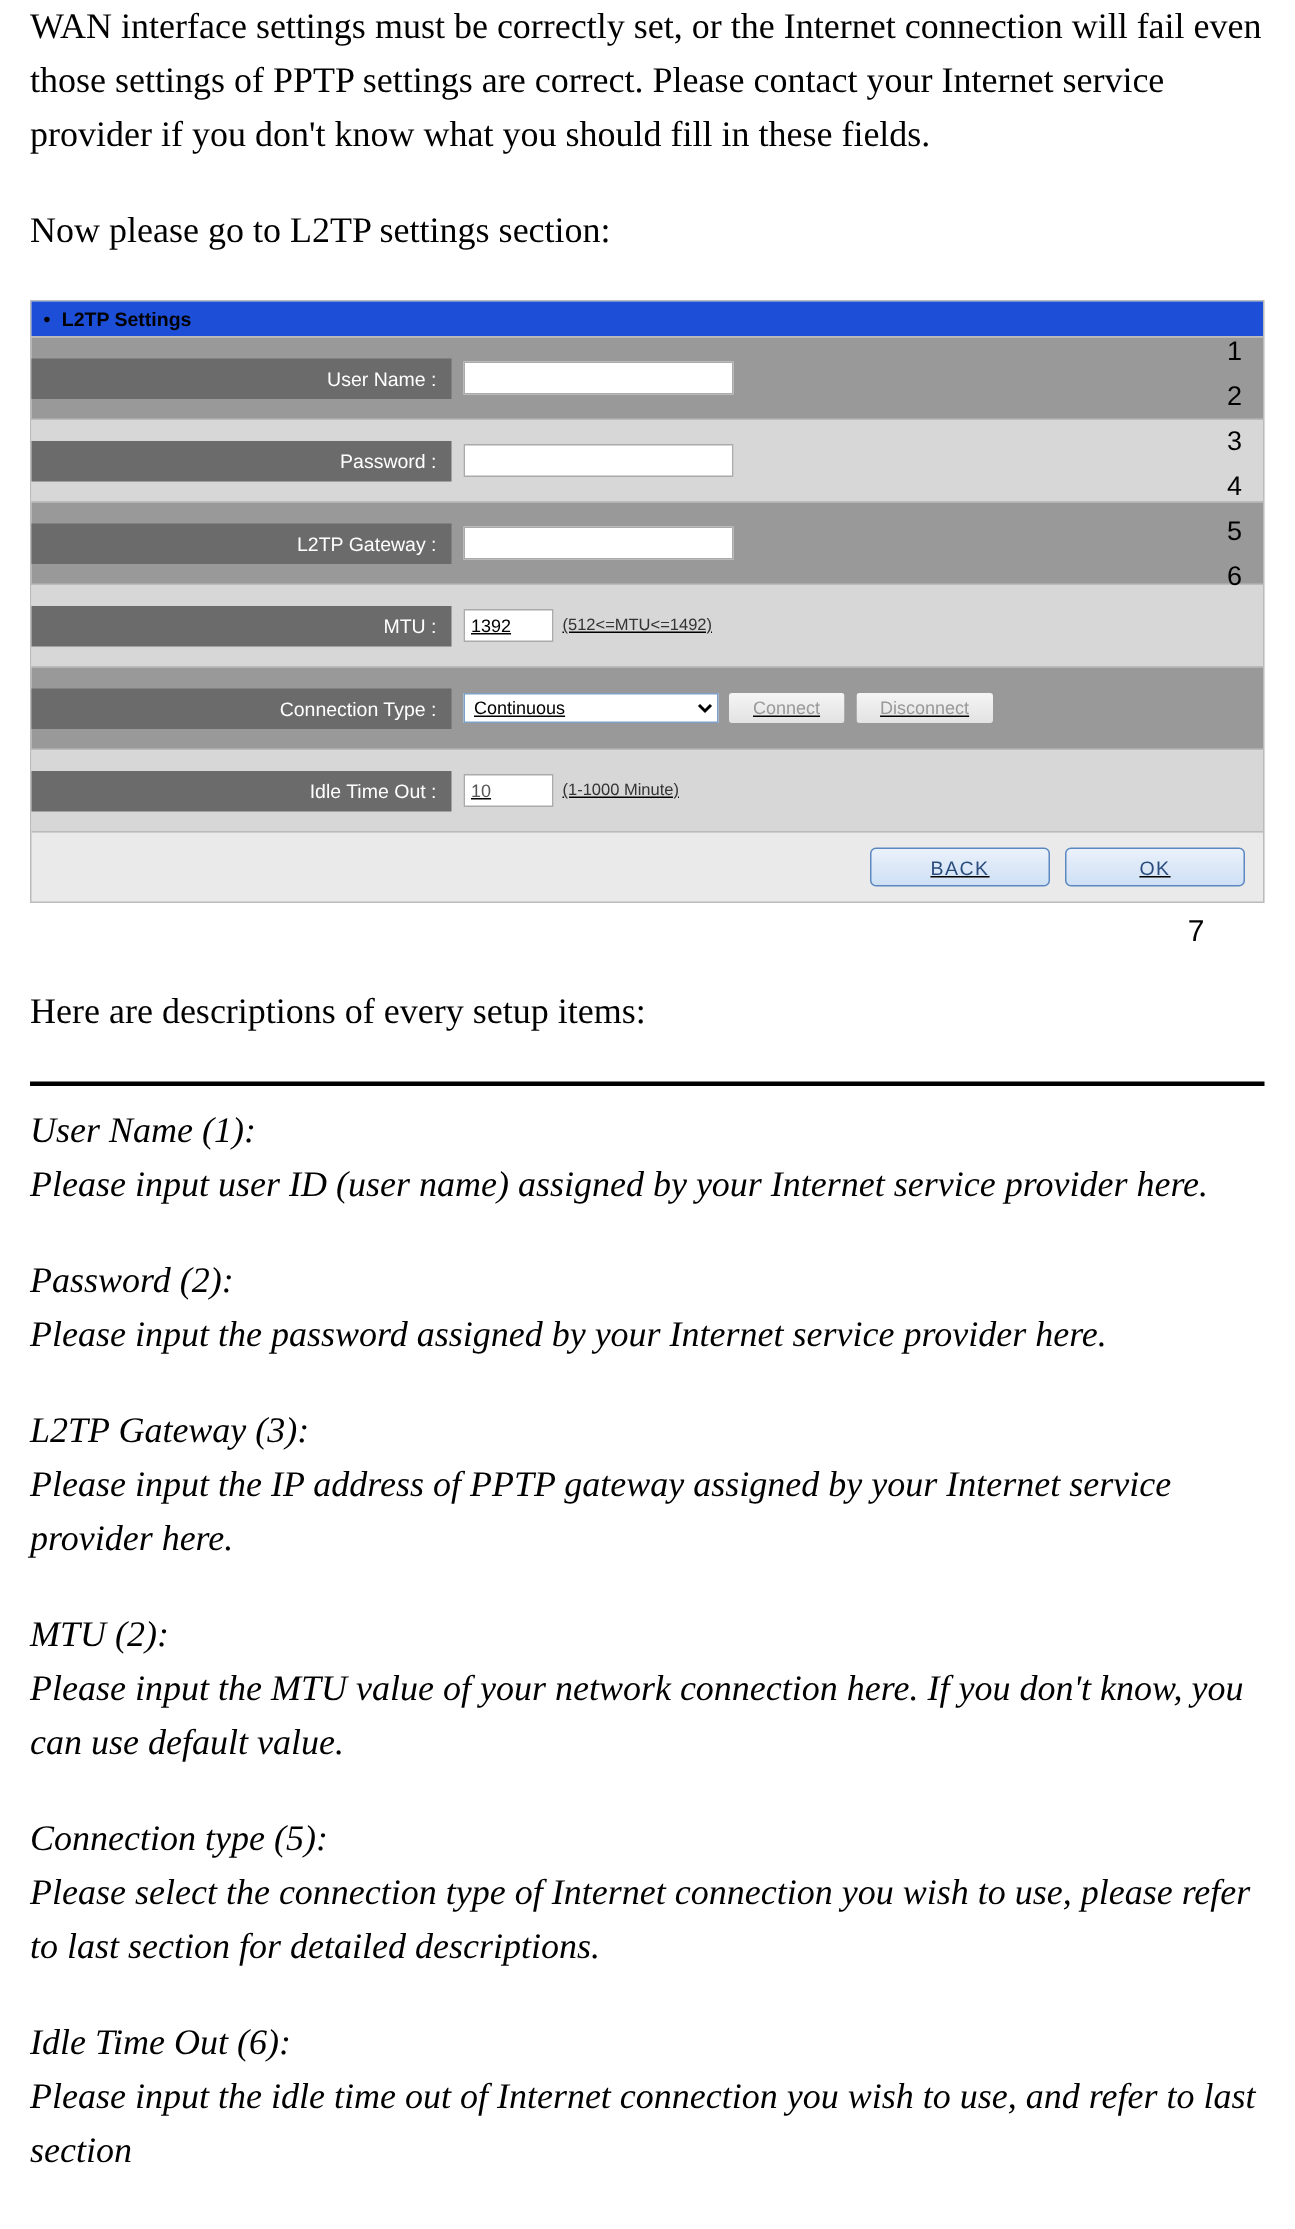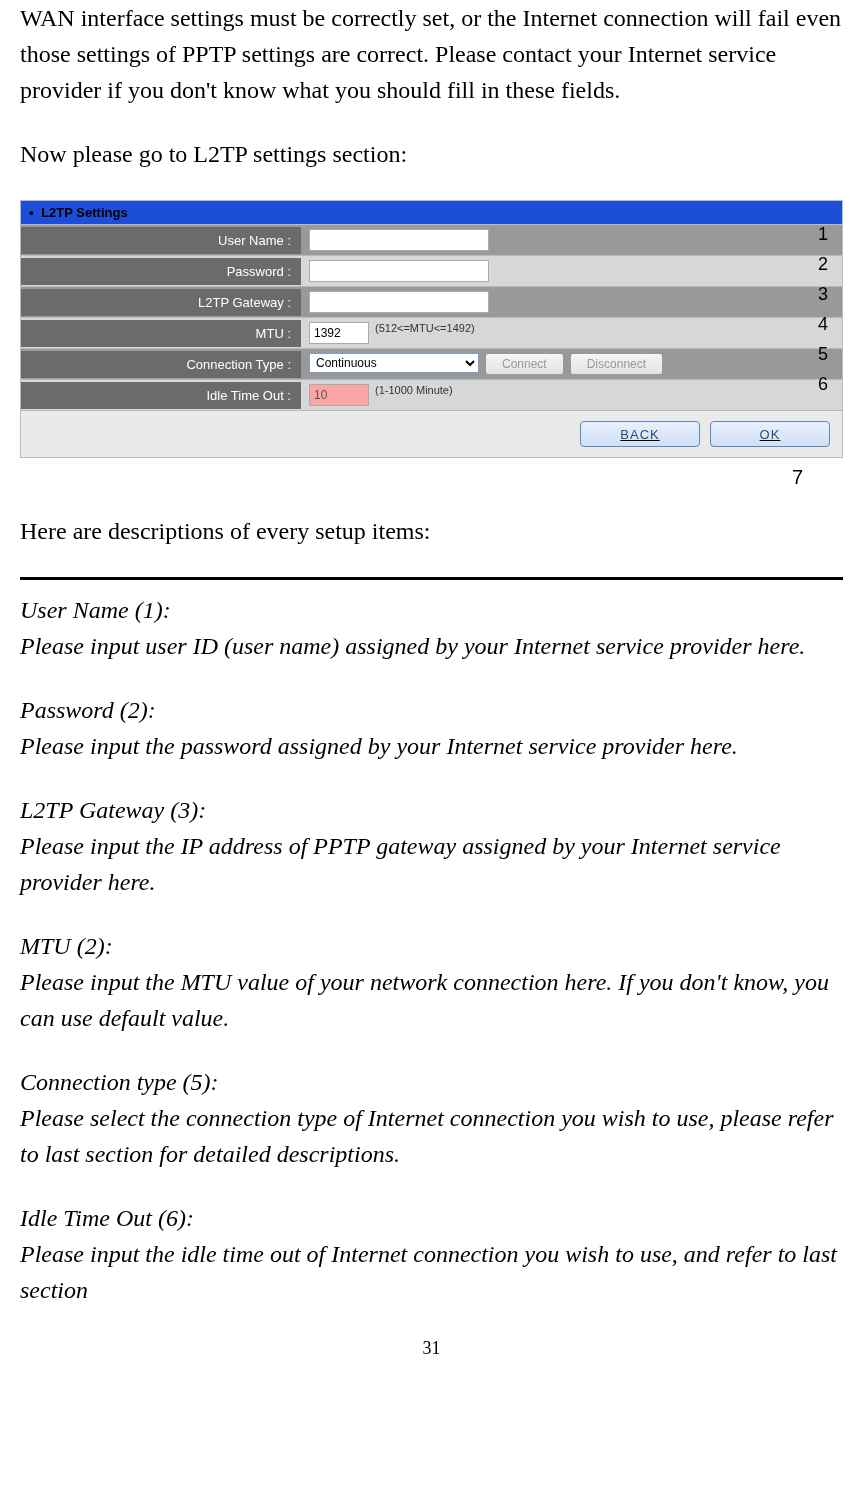--- a/index.html
+++ b/index.html
@@ -50,35 +50,37 @@
       width: 280px;
       background: #6b6b6b;
       color: #fff;
       font-weight: normal;
       text-align: right;
       padding: 6px 10px;
       font-size: 13px;
     }
     .row-content {
       display: flex;
-      padding: 4px 8px;
+      align-items: center;
+      padding: 16px 8px;
       gap: 6px;
       flex: 1;
+      text-decoration: underline;
     }
     .row-input {
       height: 22px;
       border: 1px solid #aaa;
       background: #fff;
       padding: 0 4px;
       font-family: Arial, sans-serif;
       font-size: 12px;
     }
     .row-input.w-wide { width: 180px; }
     .row-input.w-short { width: 60px; }
-    .row-input.disabled { background: #fca5a5; color: #555; }
+    .row-input.disabled { background: #ffffff; color: #555; }
     .row-hint {
       font-size: 11px;
       color: #333;
       font-family: Arial, sans-serif;
     }
     .row-select {
       height: 20px;
       border: 1px solid #7da0c9;
       background: #fff;
       font-size: 12px;

